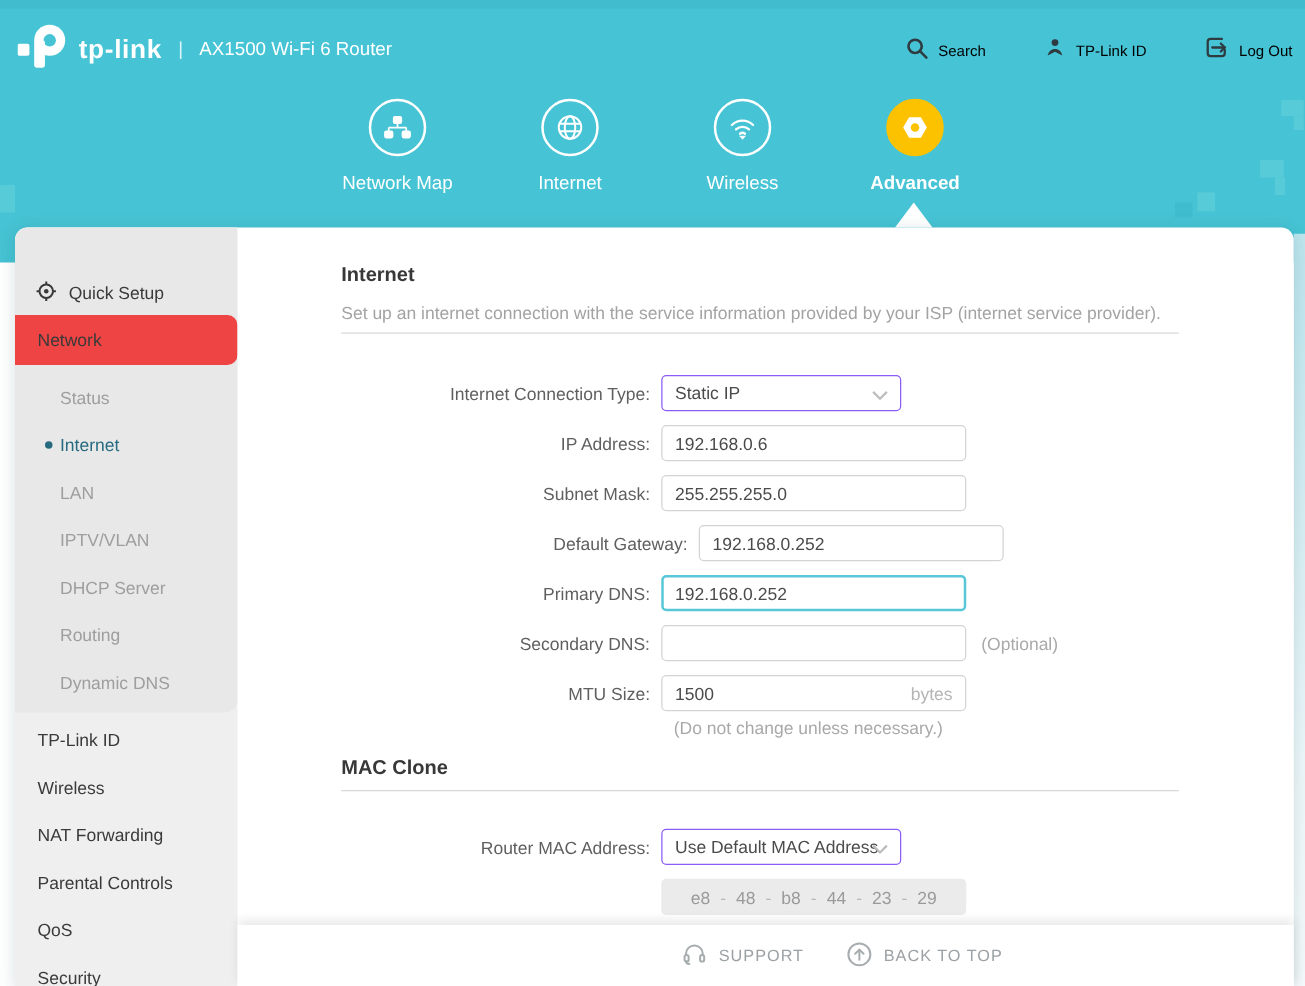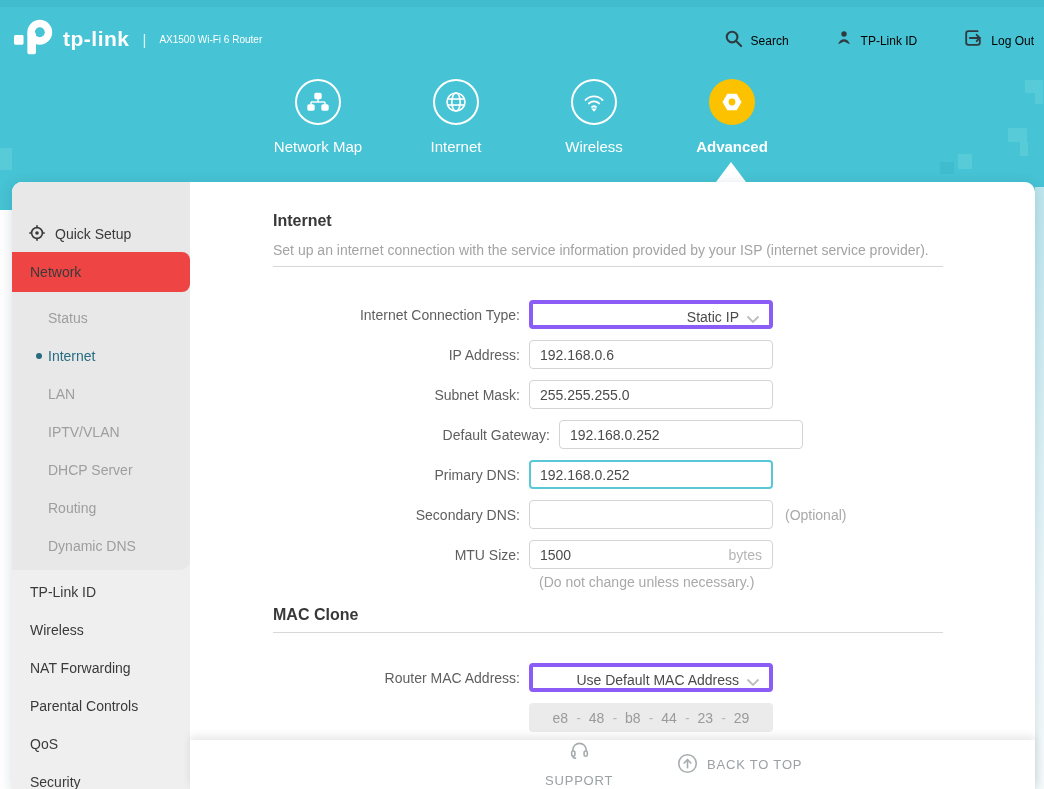--- a/index.html
+++ b/index.html
@@ -10,21 +10,21 @@
   
   .header { position:absolute; top:0; left:0; width:1044px; height:210px; background:#46c3d4; }
   .header-topstrip { position:absolute; top:0; left:0; width:100%; height:7px; background:#3db7c8; opacity:.55; }
   .deco { position:absolute; background:#58cbd9; }
   .deco.dk { background:#3fbccd; }
 
   .topbar { position:absolute; top:0; left:0; width:100%; height:78px; }
   .logo-wrap { position:absolute; left:14px; top:17px; display:flex; align-items:center; }
   .brand { color:#fff; font-size:21px; font-weight:bold; letter-spacing:.5px; margin-left:7px; }
   .brand-divider { color:#eafcff; font-size:15px; margin:0 13px; opacity:.9; }
-  .model { color:#fff; font-size:10px; }
+  .model { color:#fff; font-size:15px; }
 
   .top-links { position:absolute; right:10px; top:28px; display:flex; align-items:center; }
   .top-link { display:flex; align-items:flex-end; gap:8px; color:#000000; font-size:12px; cursor:pointer; margin-left:46px; }
   .top-link svg { display:block; }
 
   
   .navtabs { position:absolute; left:259px; top:79px; display:flex; gap:20px; }
   .navtab { width:118px; display:flex; flex-direction:column; align-items:center; cursor:pointer; }
   .navtab .ticon { width:46px; height:46px; border-radius:50%; border:2px solid #ffffff;
                    display:flex; align-items:center; justify-content:center; }
@@ -69,23 +69,23 @@
   .frow { position:absolute; left:0; height:29px; display:flex; align-items:center; }
   .flabel { width:330px; text-align:right; font-size:14px; color:#5f5f5f; }
   .fctrl { margin-left:9px; position:relative; }
   input.tbox { width:244px; height:29px; border:1px solid #d4d4d4; border-radius:4px;
                padding:0 10px; font-size:14px; color:#4b4b4b; background:#fff; outline:none;
                font-family:"Liberation Sans", sans-serif; }
   input.tbox.focused { border:2px solid #58c8d8; padding:0 9px; }
   input.tbox.with-unit { padding-right:55px; }
   .unit { position:absolute; right:11px; top:7px; font-size:14px; color:#b5b5b5; pointer-events:none; }
   .hint { margin-left:12px; font-size:14px; color:#a9a9a9; }
-  .selectbox { width:244px; height:29px; border:4px solid #8b5cf6; border-radius:4px; background:#fff;
+  .selectbox { width:192px; height:29px; border:1px solid #8b5cf6; border-radius:4px; background:#fff;
                font-size:14px; color:#4b4b4b; line-height:27px; padding:0 30px 0 10px; cursor:pointer;
-               position:relative; white-space:nowrap; overflow:hidden;text-align:right; }
+               position:relative; white-space:nowrap; overflow:hidden; }
   .selectbox svg { position:absolute; right:9px; top:11px; }
   .note { position:absolute; left:349px; top:392px; font-size:14px; color:#a9a9a9; }
 
   .mac-display { position:absolute; left:339px; top:521px; width:244px; height:29px; background:#ebebeb;
                  border-radius:4px; display:flex; align-items:center; justify-content:center; gap:8px;
                  font-size:14px; color:#9a9a9a; }
   .mac-display .sep { color:#b8b8b8; }
 
   
   .footbar { position:absolute; left:178px; right:0; bottom:0; height:49px; background:#ffffff;
@@ -338,21 +338,21 @@
           <span class="sep">-</span>
           <span>44</span>
           <span class="sep">-</span>
           <span>23</span>
           <span class="sep">-</span>
           <span>29</span>
       </div>
     </div>
 
     <div class="footbar">
-      <div class="foot-link" style="left:355px;flex-direction:column;">
+      <div class="foot-link" style="left:355px;">
         <span>
           <svg width="21" height="21" viewBox="0 0 22 22" fill="none" stroke="#a7adaf" stroke-width="1.7" stroke-linecap="round">
             <path d="M4 13v-2.5a7 7 0 0 1 14 0V13"></path>
             <rect x="2.8" y="11.5" width="3.4" height="5.5" rx="1.6" fill="#ffffff"></rect>
             <rect x="15.8" y="11.5" width="3.4" height="5.5" rx="1.6" fill="#ffffff"></rect>
             <path d="M4 16.5c0 1.5 1.2 2.5 2.8 2.5"></path>
           </svg>
         </span>
         <span>SUPPORT</span>
       </div>

